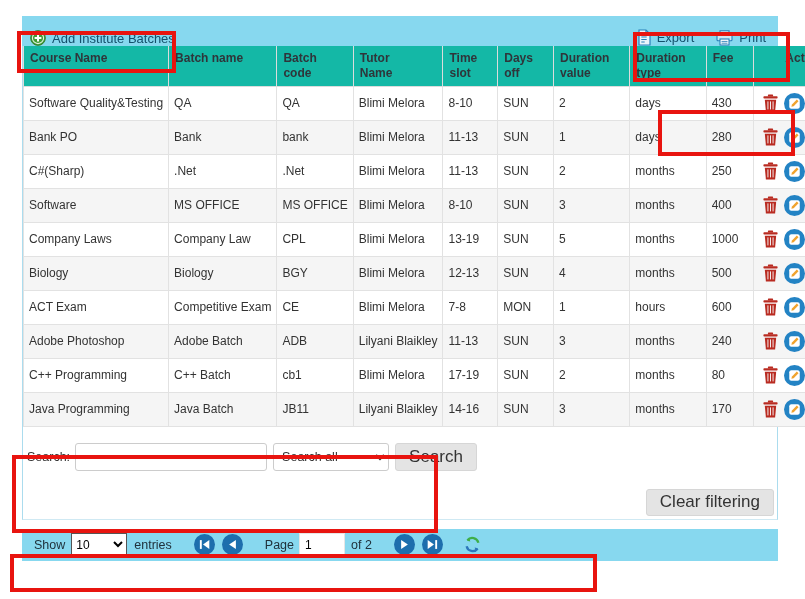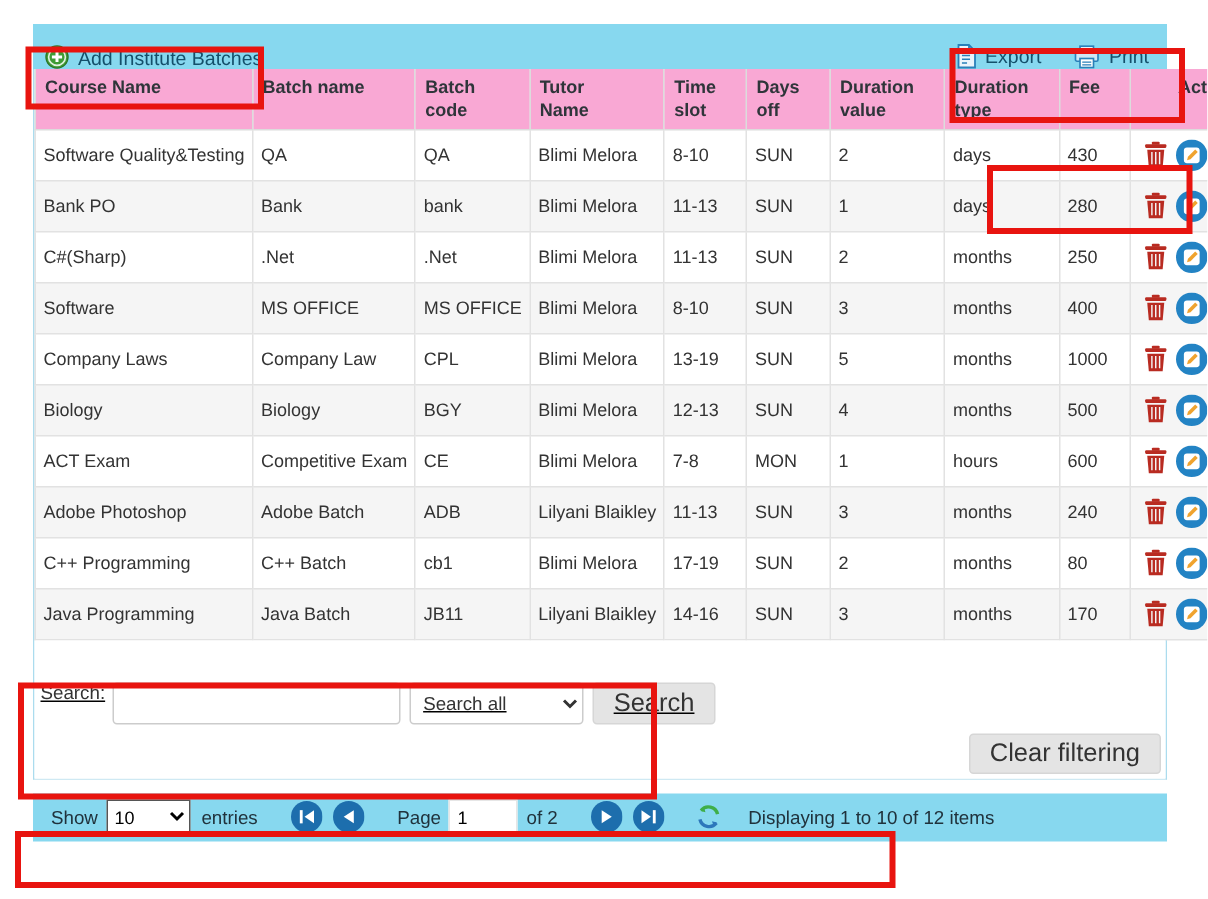--- a/index.html
+++ b/index.html
@@ -18,34 +18,34 @@
   .toolbar { height: 30px; background: #87d8ef; display: flex; align-items: flex-end;
              justify-content: space-between; padding: 0 12px 0 8px; margin-top: 16px; }
   .tool-left, .tool-right { display: flex; align-items: center; gap: 22px; }
   .tool-btn { display: flex; align-items: center; gap: 6px; cursor: pointer;
               color: #14506b; font-size: 13px; font-weight: 400; }
   .tool-btn svg { display: block; }
 
   
   table { width: 756px; border-collapse: collapse; table-layout: auto; font-size: 12px; color: #333; }
   .table-outer { border-left: 1px solid #abdcee; border-right: 1px solid #abdcee; border-bottom: 1px solid #cfe9f3; }
-  thead th { background: #f9a8d4; font-weight: 700; text-align: left; vertical-align: top;
+  thead th { background: #14b8a6; font-weight: 700; text-align: left; vertical-align: top;
              padding: 5px 20px 4px 6px; height: 40px; border: 1px solid #dcdcdc; border-top: none;
              color: #2f353a; line-height: 1.25; }
   thead th.actions-h { text-align: right; padding-right: 8px; }
   tbody td { height: 34px; padding: 0 5px; border: 1px solid #e2e2e2; white-space: nowrap;
              background: #fff; color: #333; }
   tbody tr:nth-child(even) td { background: #f5f5f5; }
   td.actions-cell { padding-left: 9px; }
   .action-icons { display: flex; align-items: center; gap: 6px; }
   .action-icons span { display: inline-flex; cursor: pointer; }
 
   
   .search-zone { position: relative; height: 92px; background: #fff; }
-  .search-row { position: absolute; left: 4px; top: 28px; display: flex; align-items: flex-start; text-decoration: underline; }
+  .search-row { position: absolute; left: 4px; top: 16px; display: flex; align-items: center; }
   .search-label { font-size: 12.5px; color: #333; margin-right: 5px; }
   .search-input { width: 192px; height: 28px; border: 1px solid #ccc; border-radius: 3px; padding: 0 6px;
                   font-size: 12.5px; font-family: inherit; }
   .search-select { width: 116px; height: 28px; margin-left: 6px; border: 1px solid #ccc; border-radius: 3px;
                    font-size: 12.5px; font-family: inherit; background: #fff; color: #333; padding: 0 4px; }
   .btn-gray { height: 28px; margin-left: 6px; padding: 0 13px; background: #e4e4e4; border: 1px solid #d6d6d6;
               border-radius: 3px; font-size: 17px; font-family: inherit; color: #333; cursor: pointer; }
   .clear-btn { position: absolute; right: 3px; bottom: 3px; height: 27px; margin: 0; }
 
   
@@ -578,21 +578,20 @@
 
       <span class="pg-refresh">
         <svg width="19" height="19" viewBox="0 0 20 20">
           <path d="M16.2 8.2A6.6 6.6 0 0 0 4.6 5.6" fill="none" stroke="#3fae49" stroke-width="2.4"></path>
           <path d="M6.6 3.2L4.2 6l3.5.8z" fill="#3fae49"></path>
           <path d="M3.8 11.8a6.6 6.6 0 0 0 11.6 2.6" fill="none" stroke="#2d77bb" stroke-width="2.4"></path>
           <path d="M13.4 16.8l2.4-2.8-3.5-.8z" fill="#2d77bb"></path>
         </svg>
       </span>
 
-      <span class="pg-status">Displaying 1 to 10 of 12 items</span>
     </div>
   </div>
 
   <div class="ann ann-add"></div>
   <div class="ann ann-exp"></div>
   <div class="ann ann-act"></div>
   <div class="ann ann-srch"></div>
   <div class="ann ann-pg"></div>
 
 </div>

